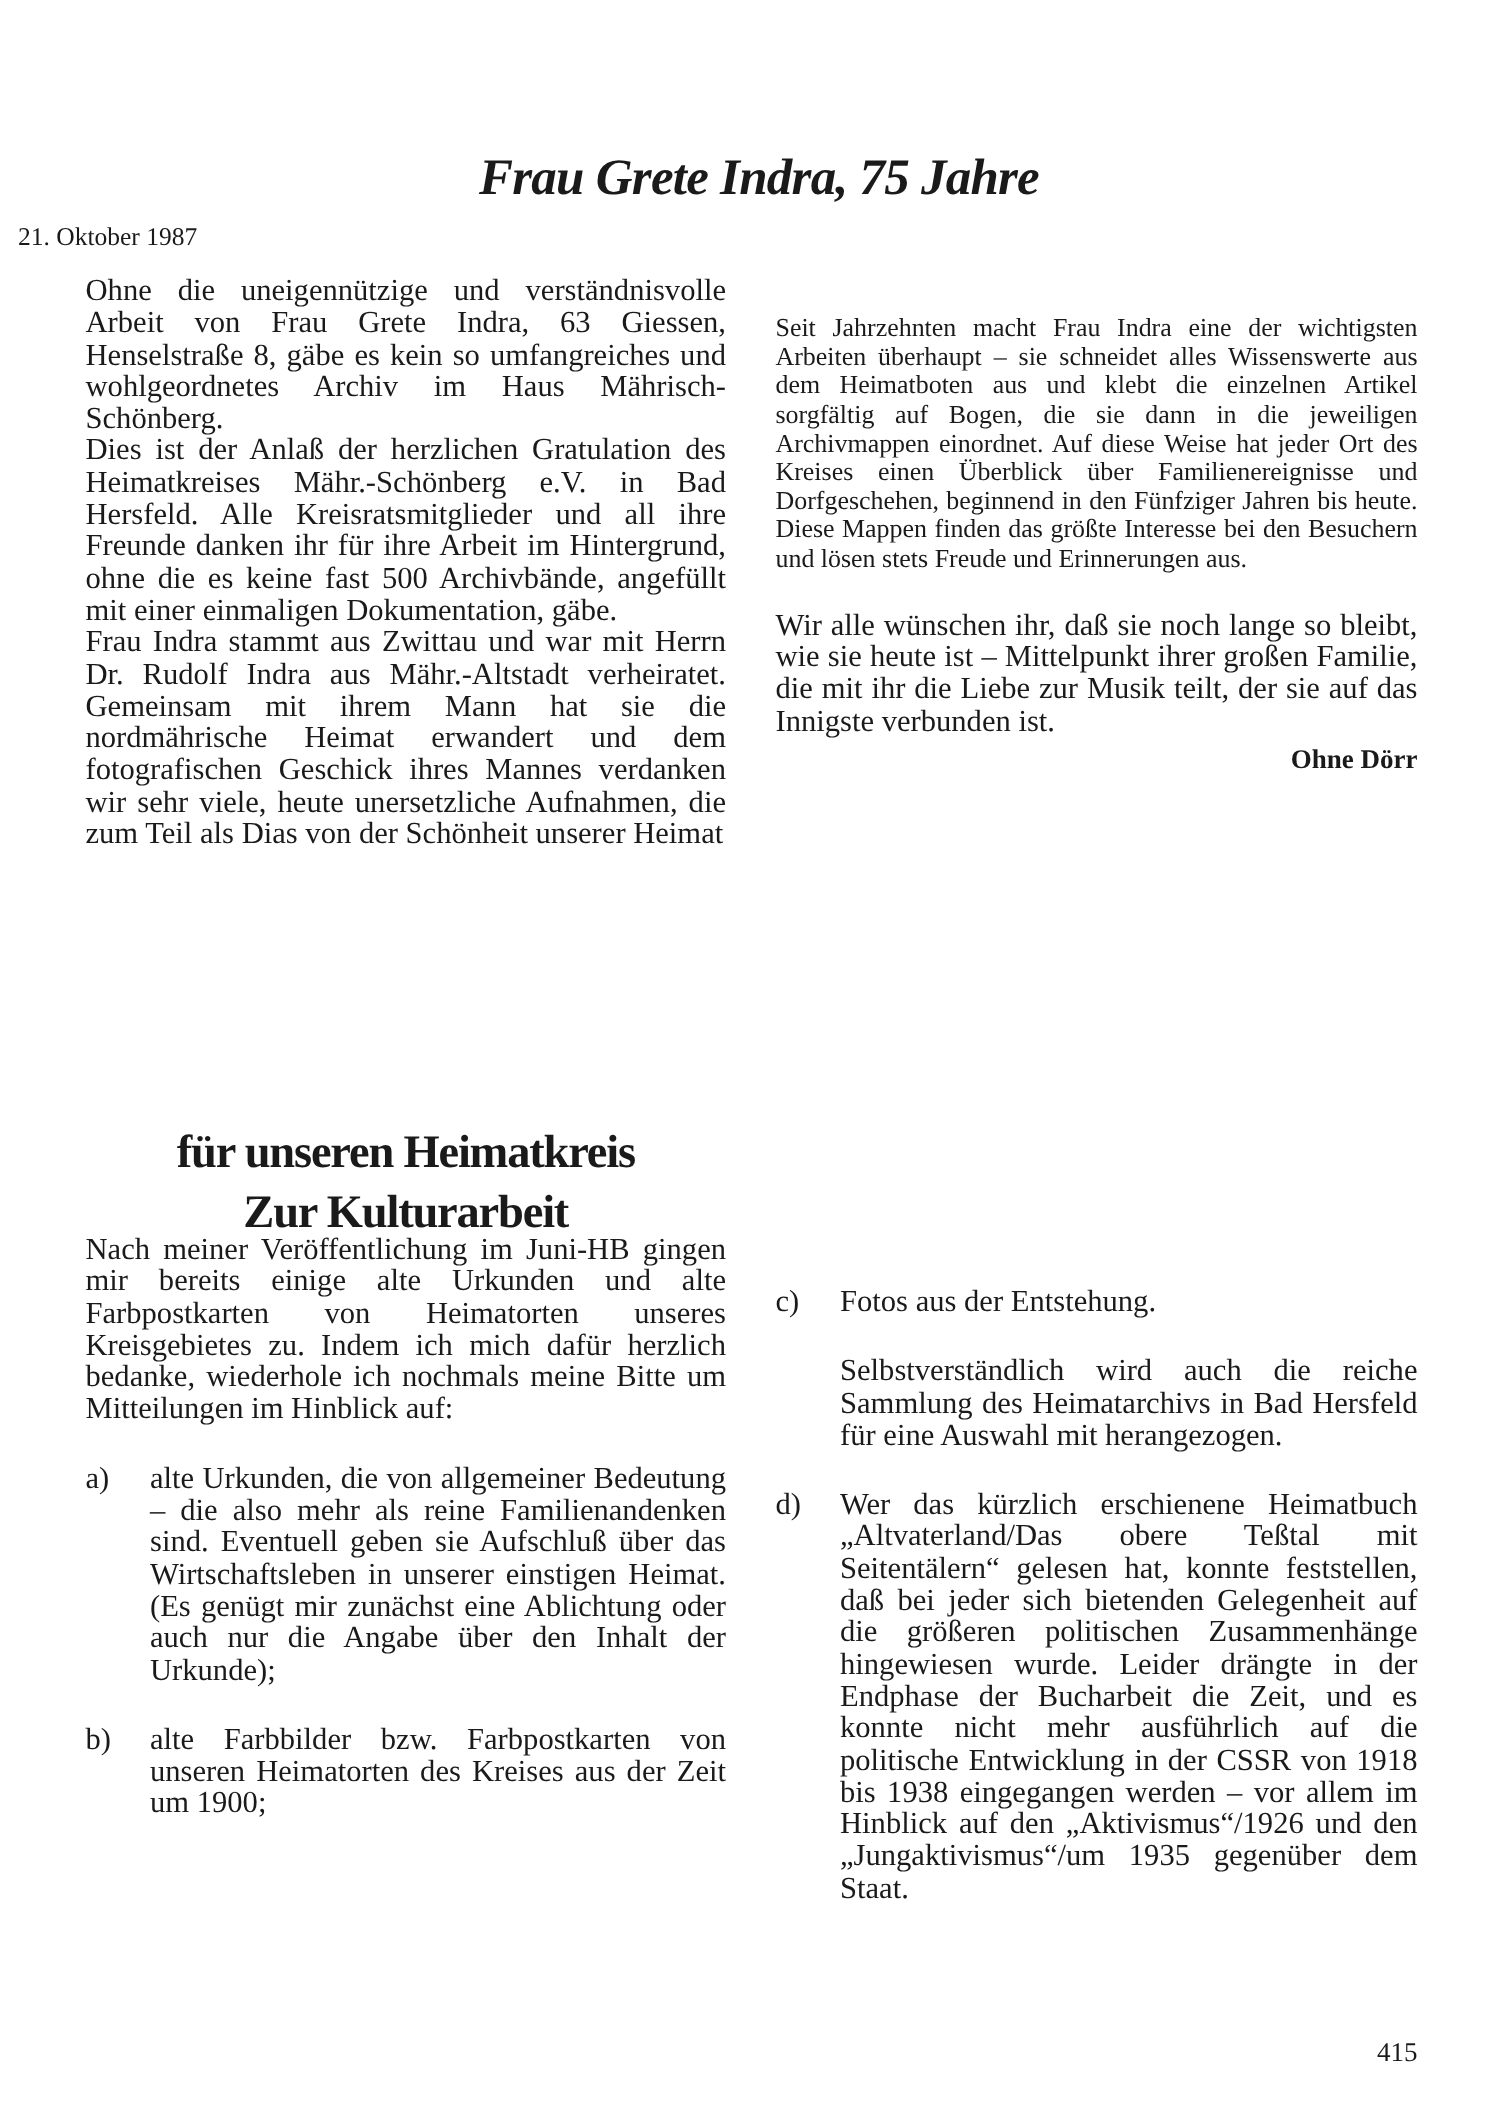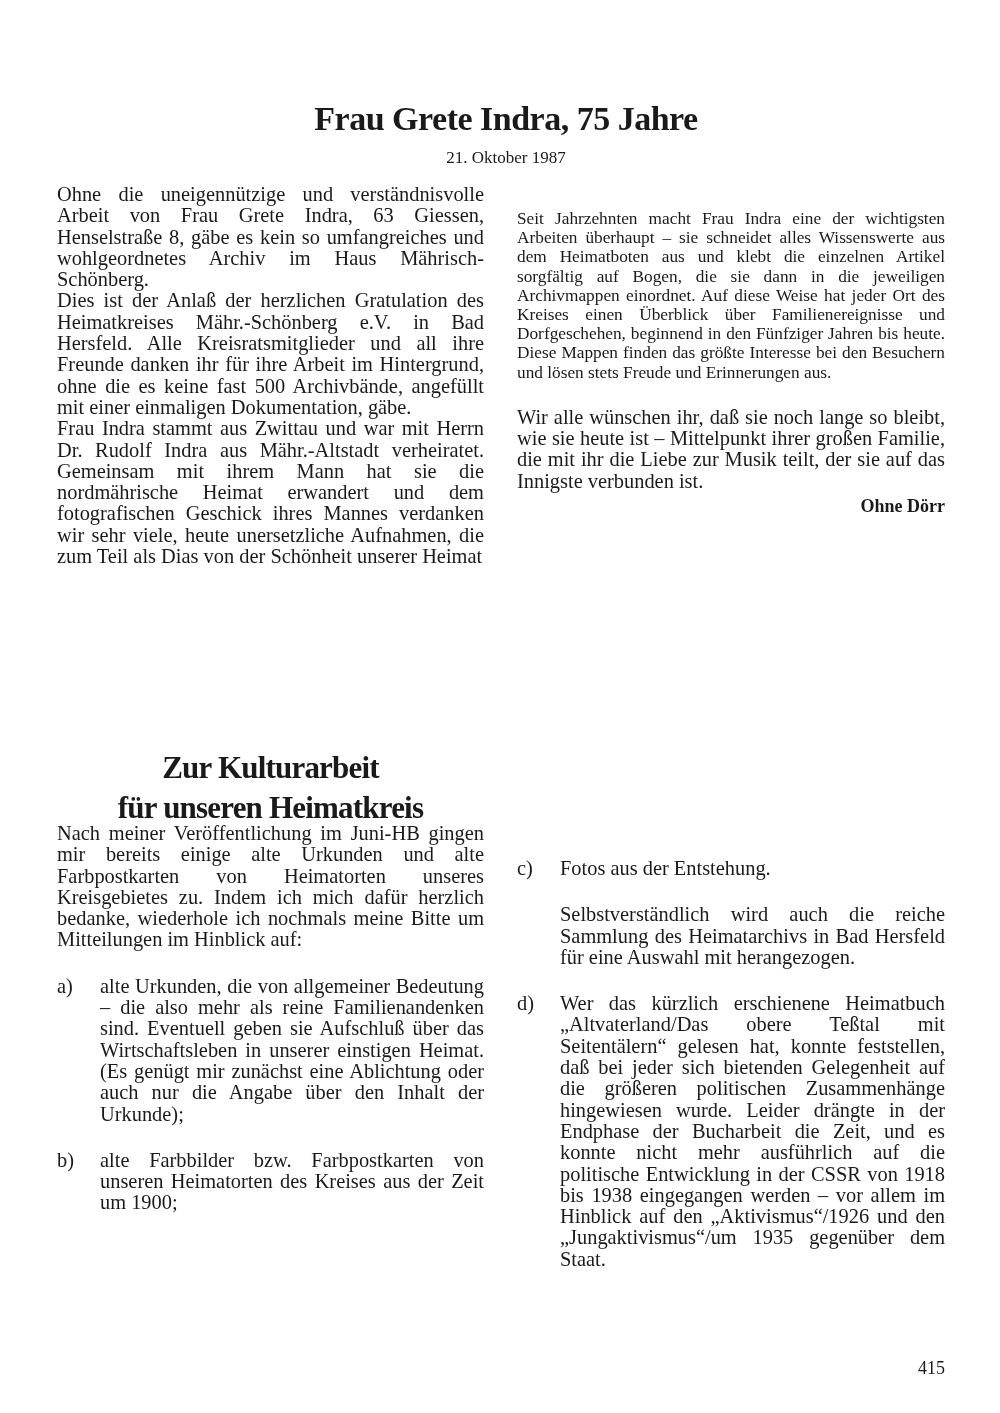--- a/index.html
+++ b/index.html
@@ -1,19 +1,19 @@
 <!DOCTYPE html>
 <html><head>
   <meta charset="utf-8">
   <style>
     html, body { margin: 0; padding: 0; background: #ffffff; }
     body { width: 1000px; height: 1413px; position: relative; overflow: hidden; color: #1a1a1a; font-family: "Liberation Serif", "DejaVu Serif", serif; }
     .abs { position: absolute; }
-    .title1 { left: 0; width: 1000px; top: 100px; text-align: center; font-weight: bold; font-size: 34px; letter-spacing: -0.5px; padding-left: 12px; box-sizing: border-box; }
-    .date1 { left: 0; width: 1000px; top: 148px; text-align: center; font-size: 17px; padding-left: 12px; box-sizing: border-box; }
+    .title1 { left: 0; width: 1000px; top: 100px; text-align: center; font-weight: bold; font-style: italic; font-size: 34px; letter-spacing: -0.5px; padding-left: 12px; box-sizing: border-box; }
+    .date1 { left: 0; width: 1000px; top: 148px; font-size: 17px; padding-left: 12px; box-sizing: border-box; }
     .col { font-size: 20.4px; line-height: 21.3px; text-align: justify; }
     .colL { left: 57px; width: 427px; }
     .colR { left: 517px; width: 428px; }
     .small { font-size: 17.3px; line-height: 19.2px; }
     p { margin: 0; }
     .gap { margin-top: 25px; }
     .sig { text-align: right; font-weight: bold; font-size: 18px; margin-top: 4px; }
     .title2 { left: 57px; width: 427px; top: 748px; text-align: center; font-weight: bold; font-size: 31px; line-height: 40px; letter-spacing: -0.8px; }
     .list-item { position: relative; padding-left: 43px; }
     .list-item .mark { position: absolute; left: 0; top: 0; }
@@ -32,22 +32,22 @@
   <p>Frau Indra stammt aus Zwittau und war mit Herrn Dr. Rudolf Indra aus Mähr.-Altstadt verheiratet. Gemeinsam mit ihrem Mann hat sie die nordmährische Heimat erwandert und dem fotografischen Geschick ihres Mannes verdanken wir sehr viele, heute unersetzliche Aufnahmen, die zum Teil als Dias von der Schönheit unserer Heimat</p>
 </div>
 
 <div class="abs col colR" style="top:184px;">
   <p class="small gap">Seit Jahrzehnten macht Frau Indra eine der wichtigsten Arbeiten überhaupt – sie schneidet alles Wissenswerte aus dem Heimatboten aus und klebt die einzelnen Artikel sorgfältig auf Bogen, die sie dann in die jeweiligen Archivmappen einordnet. Auf diese Weise hat jeder Ort des Kreises einen Überblick über Familienereignisse und Dorfgeschehen, beginnend in den Fünfziger Jahren bis heute. Diese Mappen finden das größte Interesse bei den Besuchern und lösen stets Freude und Erinnerungen aus.</p>
   <p class="gap">Wir alle wünschen ihr, daß sie noch lange so bleibt, wie sie heute ist – Mittelpunkt ihrer großen Familie, die mit ihr die Liebe zur Musik teilt, der sie auf das Innigste verbunden ist.</p>
   <div class="sig">Ohne Dörr</div>
 </div>
 
 <div class="abs title2">
+  <div>für unseren Heimatkreis</div>
   <div>Zur Kulturarbeit</div>
-  <div>für unseren Heimatkreis</div>
 </div>
 
 <div class="abs col colL" style="top:823px;">
   <p>Nach meiner Veröffentlichung im Juni-HB gingen mir bereits einige alte Urkunden und alte Farbpostkarten von Heimatorten unseres Kreisgebietes zu. Indem ich mich dafür herzlich bedanke, wiederhole ich nochmals meine Bitte um Mitteilungen im Hinblick auf:</p>
   <div class="list-item gap">
     <span class="mark">a)</span>
     <span>alte Urkunden, die von allgemeiner Bedeutung – die also mehr als reine Familienandenken sind. Eventuell geben sie Aufschluß über das Wirtschaftsleben in unserer einstigen Heimat. (Es genügt mir zunächst eine Ablichtung oder auch nur die Angabe über den Inhalt der Urkunde);</span>
   </div>
   <div class="list-item gap">
     <span class="mark">b)</span>

